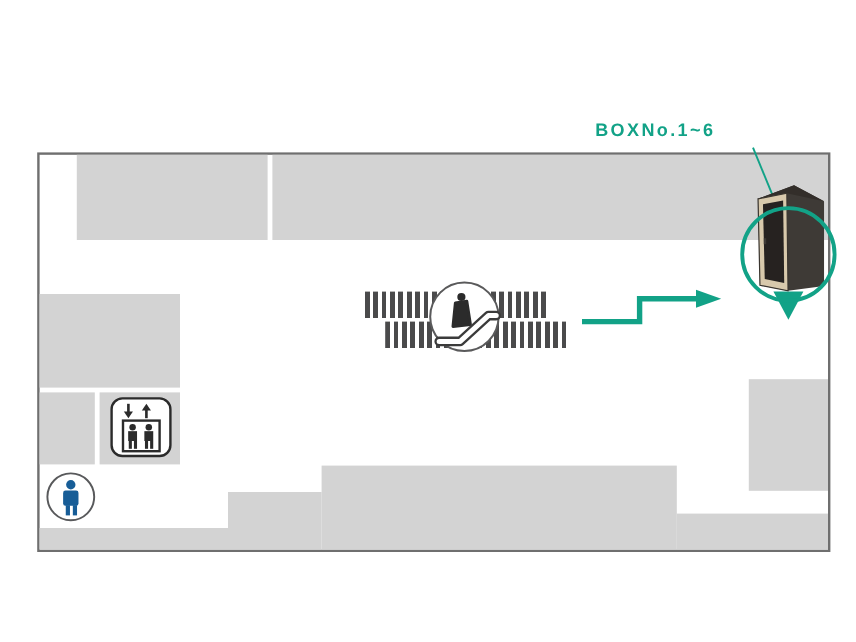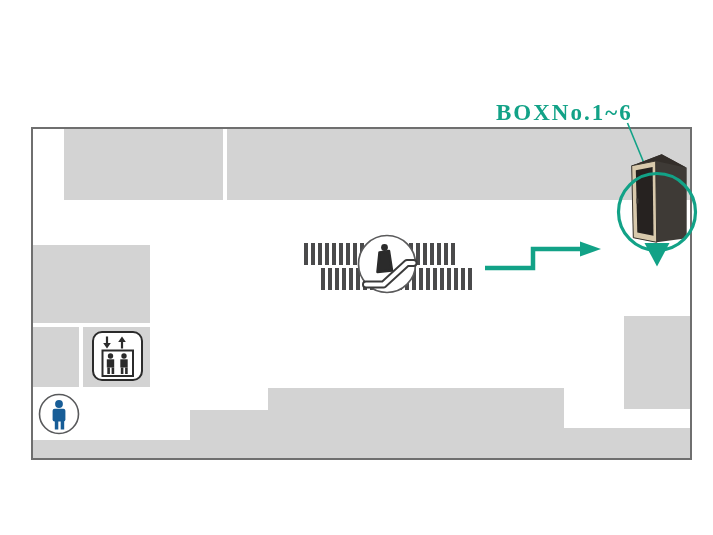--- a/index.html
+++ b/index.html
@@ -26,22 +26,22 @@
   
   .stripes{
     position:absolute;z-index:3;
     background:repeating-linear-gradient(90deg,#4a4a4b 0 4px,rgba(0,0,0,0) 4px 7px);
   }
   .stripes.upper{left:304px;top:243px;width:153px;height:22px;}
   .stripes.lower{left:321px;top:268px;width:152px;height:22px;}
   .overlay{position:absolute;left:0;top:0;width:713px;height:535px;z-index:4;pointer-events:none;}
   .booth-label{
     position:absolute;left:496px;top:100px;z-index:5;
-    font-family:Liberation Serif, serif;
-    font-weight:bold;font-size:23px;letter-spacing:2px;color:#12a287;white-space:nowrap;
+    font-family:Liberation Sans, sans-serif;
+    font-weight:bold;font-size:15px;letter-spacing:2px;color:#12a287;white-space:nowrap;
   }
 </style>
 </head>
 <body>
 
 <div class="stage">
 
   <div class="booth-label">BOXNo.1~6</div>
 
   <div class="map-frame"></div>

